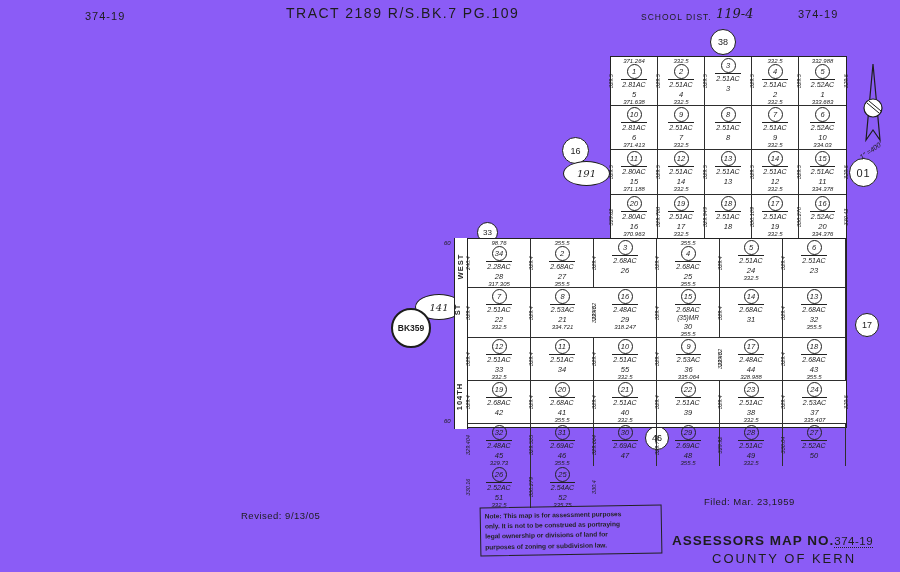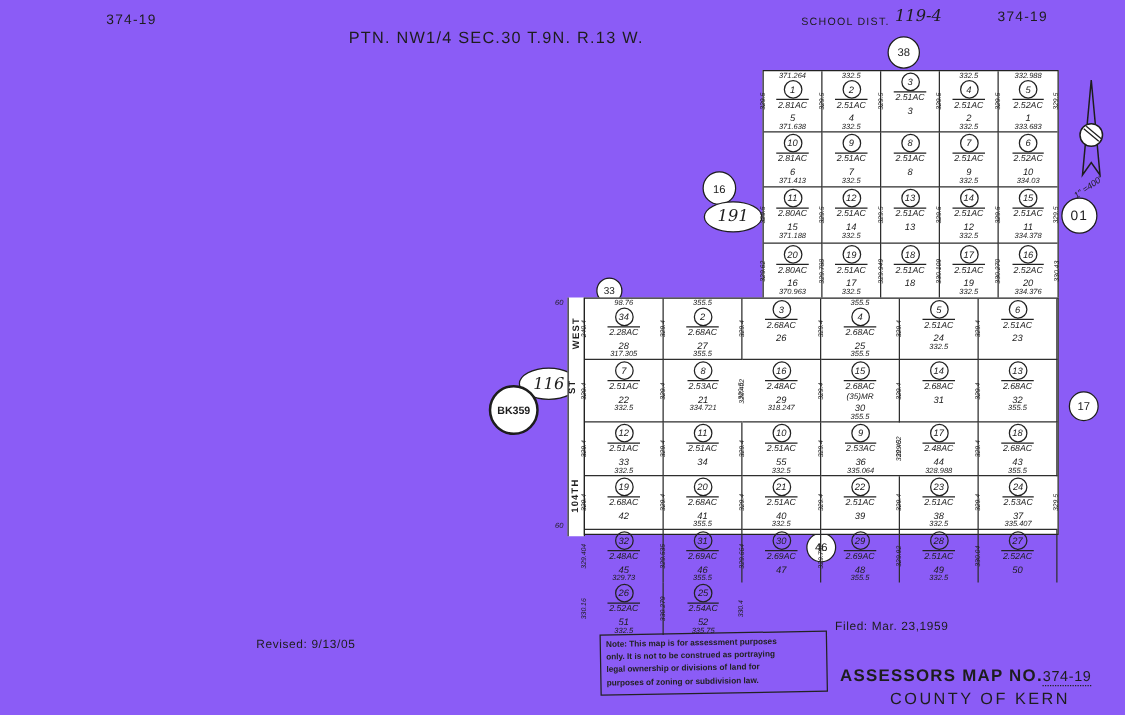--- a/index.html
+++ b/index.html
@@ -9,56 +9,56 @@
   
   .sheetno{font-size:11px;letter-spacing:1px;}
   .title1{font-size:14px;letter-spacing:1.5px;white-space:nowrap;}
   .title2{font-size:13px;letter-spacing:1px;white-space:nowrap;}
   .schdist{font-size:8.5px;letter-spacing:1px;}
   .hand{font-family:"DejaVu Serif",serif;font-style:italic;}
   
   .refc{border:1.4px solid #1d1d1d;border-radius:50%;display:flex;align-items:center;justify-content:center;
         font-size:9px;background:#fff;}
   .refe{border:1.4px solid #1d1d1d;border-radius:50%;display:flex;align-items:center;justify-content:center;
-        font-size:13px;background:#fff;}
+        font-size:10px;background:#fff;}
   
   .block{position:absolute;display:grid;border:1.6px solid #222;background:#fff;}
   .cell{position:relative;display:flex;flex-direction:column;align-items:center;
         border-right:1px solid #2e2e2e;border-bottom:1px solid #2e2e2e;padding-top:1px;}
   .cell.lc{border-right:none;} .cell.lr{border-bottom:none;}
   .dimt,.dimb{font-size:6px;line-height:6px;font-style:italic;white-space:nowrap;}
   .apn{width:13px;height:13px;border:1px solid #222;border-radius:50%;font-size:7.5px;line-height:13px;
        text-align:center;font-style:italic;flex:none;}
   .ac{font-size:7px;line-height:9px;border-top:1px solid #222;padding:0 1px;font-style:italic;white-space:nowrap;}
   .lot{font-size:7.5px;line-height:8px;font-style:italic;margin-top:2px;}
   .pnote{font-size:6.5px;line-height:7px;font-style:italic;}
   .vd{position:absolute;left:0;top:50%;transform:translate(-50%,-50%) rotate(-90deg);
       font-size:5.5px;white-space:nowrap;font-style:italic;}
   .vd.vdr{left:auto;right:0;transform:translate(50%,-50%) rotate(-90deg);}
   
   .road{border-left:1.4px solid #222;border-right:1.4px solid #222;background:#fff;}
   .stlbl{position:absolute;transform:rotate(-90deg);transform-origin:center;font-size:7.5px;
          font-weight:bold;letter-spacing:1px;white-space:nowrap;}
   .sixty{font-size:6px;font-style:italic;}
   
-  .small9{font-size:9.5px;letter-spacing:.5px;white-space:nowrap;}
+  .small9{font-size:9.5px;letter-spacing:.5px;white-space:nowrap;margin-left:36px;}
   .notebox{border:1.2px solid #222;width:172px;padding:3px 4px;font-size:6.6px;line-height:1.55;
            font-weight:bold;color:#222;}
   .mapno{font-size:13.5px;font-weight:bold;letter-spacing:1px;white-space:nowrap;}
   .mapno .val{font-weight:normal;font-size:11.5px;border-bottom:1px dotted #222;letter-spacing:.5px;}
   .county{font-size:13px;font-weight:normal;letter-spacing:2px;white-space:nowrap;}
   .scale{font-size:7px;font-style:italic;white-space:nowrap;}
 </style>
 </head>
 <body>
 
 <div id="canvas">
 
   <div class="abs sheetno" style="left:85px;top:10px;">374-19</div>
-  <div class="abs title2" style="left:279px;top:22px;">PTN. NW1/4 SEC.30 T.9N. R.13 W.</div>
+  <div class="abs title1" style="left:286px;top:5px;">TRACT 2189 R/S.BK.7 PG.109</div>
   <div class="abs schdist" style="left:641px;top:12px;">SCHOOL DIST.</div>
   <div class="abs hand" style="left:716px;top:6px;font-size:13px;">119-4</div>
   <div class="abs sheetno" style="left:798px;top:8px;">374-19</div>
 
   <div class="abs refc" style="left:710px;top:29px;width:24px;height:24px;">
       <span>38</span>
     </div>
   <div class="abs refc" style="left:562px;top:137px;width:25px;height:25px;">
       <span>16</span>
     </div>
@@ -71,21 +71,21 @@
   <div class="abs refc" style="left:645px;top:426px;width:22px;height:22px;">
       <span>46</span>
     </div>
   <div class="abs refc" style="left:849px;top:158px;width:27px;height:27px;font-size:11px;letter-spacing:1px;">
       <span>01</span>
     </div>
   <div class="abs refe hand" style="left:563px;top:161px;width:45px;height:23px;">
       <span>191</span>
     </div>
   <div class="abs refe hand" style="left:415px;top:294px;width:46px;height:24px;">
-      <span>116</span>
+      <span>141</span>
     </div>
   <div class="abs refc" style="left:391px;top:308px;width:36px;height:36px;font-size:8.5px;font-weight:bold;border-width:2px;">
       <span>BK359</span>
     </div>
 
   <svg class="abs" style="left:854px;top:62px;" width="38" height="88" viewBox="0 0 38 88">
     <polyline points="19,2 12,78 19,68 26,78 19,2" fill="none" stroke="#1d1d1d" stroke-width="1.2"></polyline>
     <circle cx="19" cy="46" r="9" fill="#fff" stroke="#1d1d1d" stroke-width="1.2"></circle>
     <line x1="13" y1="41" x2="25" y2="51" stroke="#1d1d1d" stroke-width="1"></line>
     <line x1="15" y1="39" x2="27" y2="49" stroke="#1d1d1d" stroke-width="1"></line>

